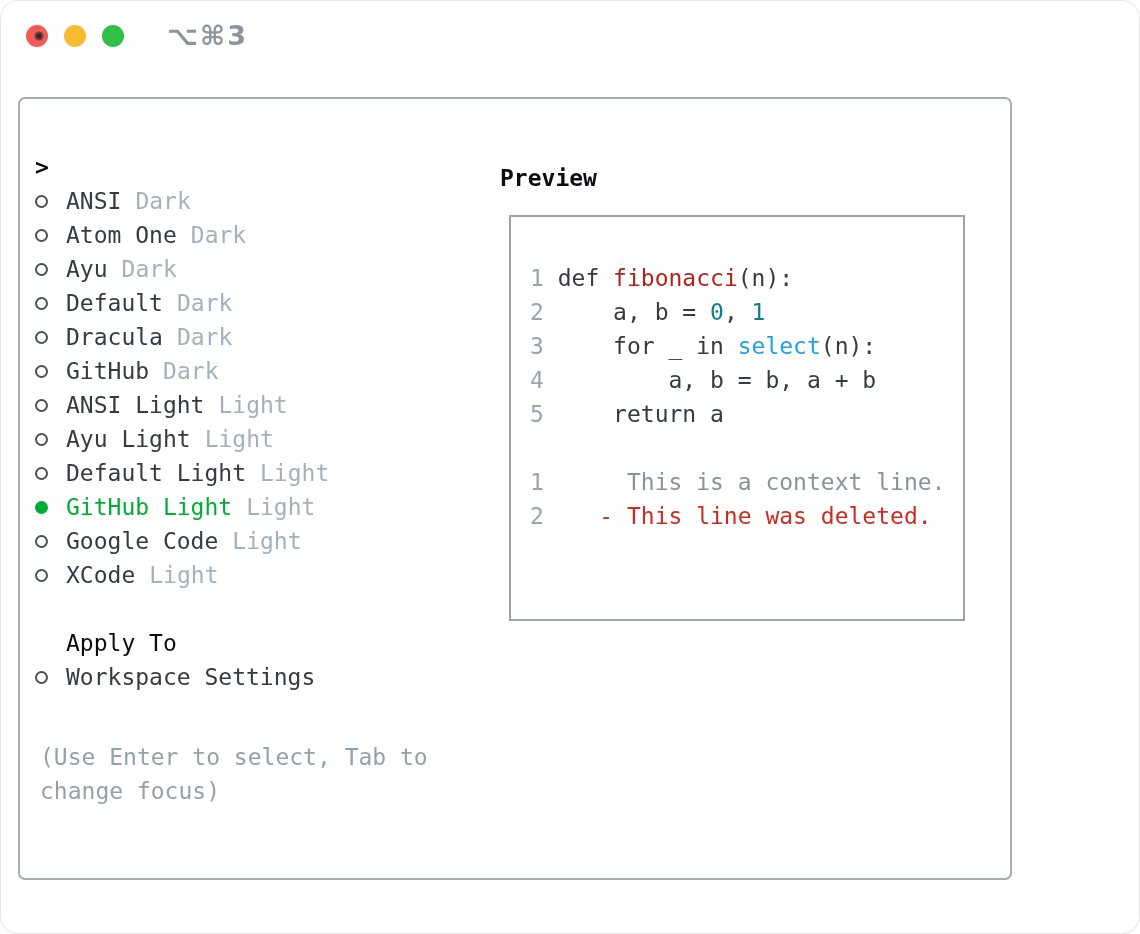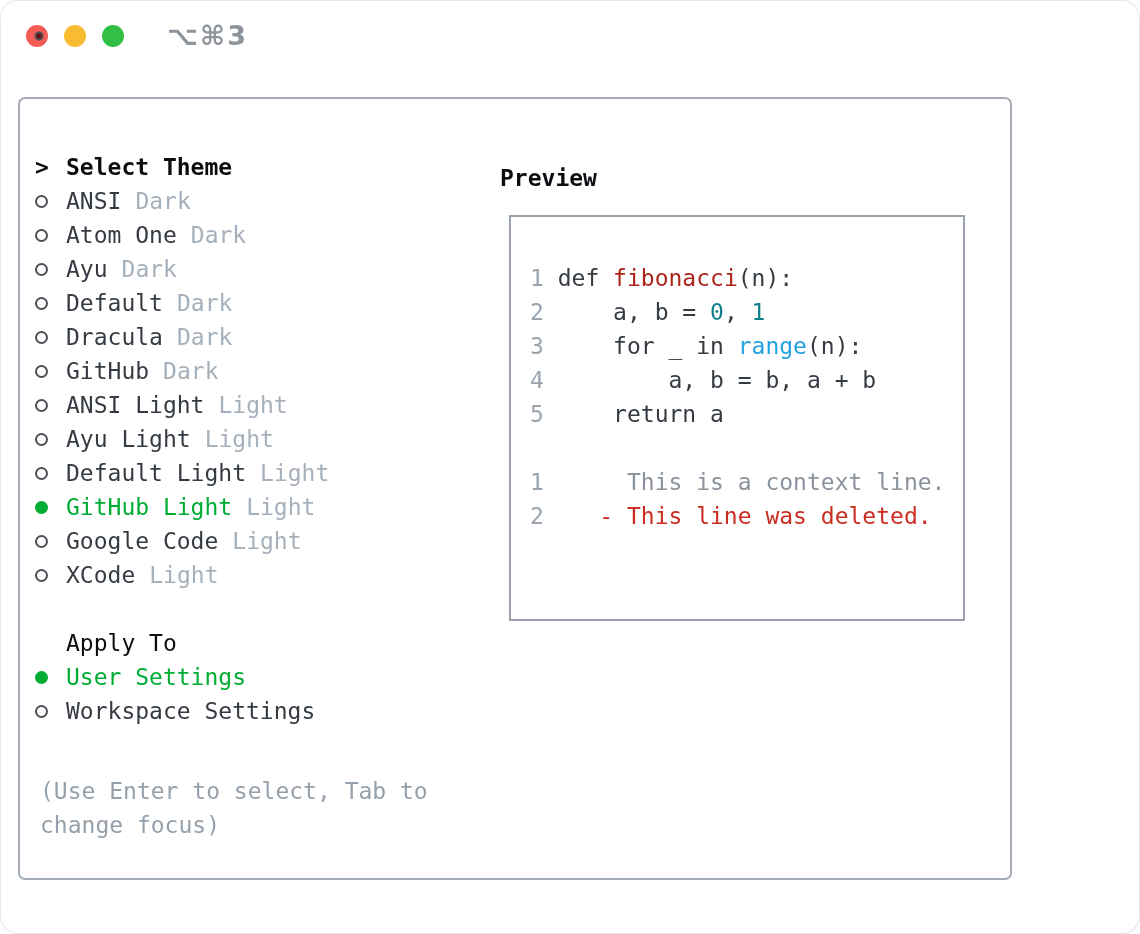--- a/index.html
+++ b/index.html
@@ -90,21 +90,20 @@
   <div class="shortcut">⌥⌘3</div>
 
   <div class="panel">
 
     <div class="leftcol">
 
       <div class="row hdr">
         <span class="bullet">
           <span class="caret">&gt;</span>
         </span>
-        <span class="label">Select Theme</span>
       </div>
 
       <div>
 
           <div class="row opt">
             <span class="bullet">
               <span class="dot"></span>
             </span>
             <span class="label">ANSI</span>
             <span class="tag">Dark</span>
@@ -202,45 +201,39 @@
 
       <div class="spacer"></div>
 
       <div class="row subhdr">
         <span class="bullet"></span>
         <span class="label">Apply To</span>
       </div>
 
       <div>
 
-          <div class="row opt sel">
-            <span class="bullet">
-              <span class="dot"></span>
-            </span>
-            <span class="label">User Settings</span>
-          </div>
 
           <div class="row opt">
             <span class="bullet">
               <span class="dot"></span>
             </span>
             <span class="label">Workspace Settings</span>
           </div>
 
       </div>
 
       <div class="help">(Use Enter to select, Tab to change focus)</div>
     </div>
 
     <div class="rightcol">
       <div class="preview-title">Preview</div>
       <div class="codebox">
           <div class="cl"><span class="ln">1</span><span class="pl"> def </span><span class="fn">fibonacci</span><span class="pl">(n):</span></div>
           <div class="cl"><span class="ln">2</span><span class="pl">     a, b = </span><span class="nm">0</span><span class="pl">, </span><span class="nm">1</span></div>
-          <div class="cl"><span class="ln">3</span><span class="pl">     for _ in </span><span class="bi">range</span><span class="pl">(n):</span></div>
+          <div class="cl"><span class="ln">3</span><span class="pl">     for _ in </span><span class="bi">select</span><span class="pl">(n):</span></div>
           <div class="cl"><span class="ln">4</span><span class="pl">         a, b = b, a + b</span></div>
           <div class="cl"><span class="ln">5</span><span class="pl">     return a</span></div>
           <div class="cl"></div>
           <div class="cl"><span class="ln">1</span><span class="ctx">      This is a context line.</span></div>
           <div class="cl"><span class="ln">2</span><span class="pl">    </span><span class="del">- This line was deleted.</span></div>
         </div>
     </div>
 
   </div>
 </div>

